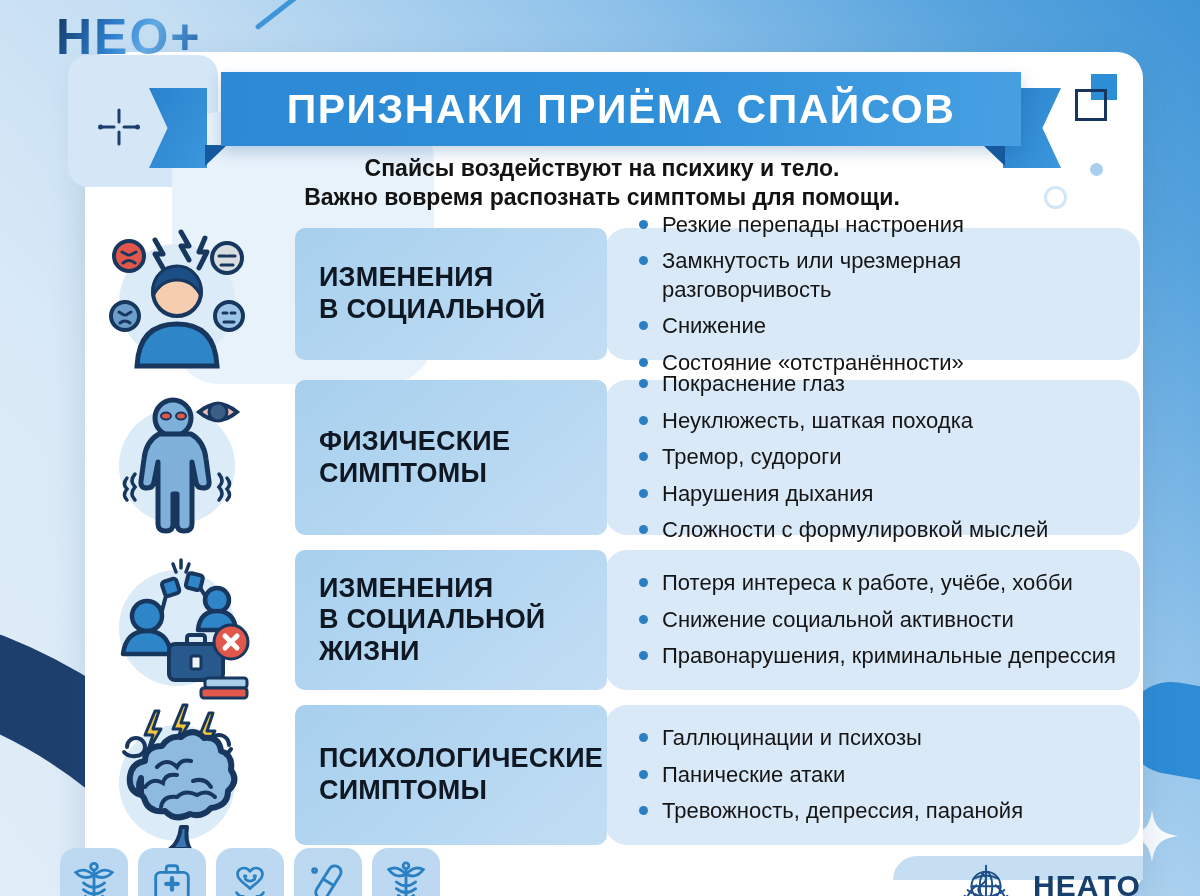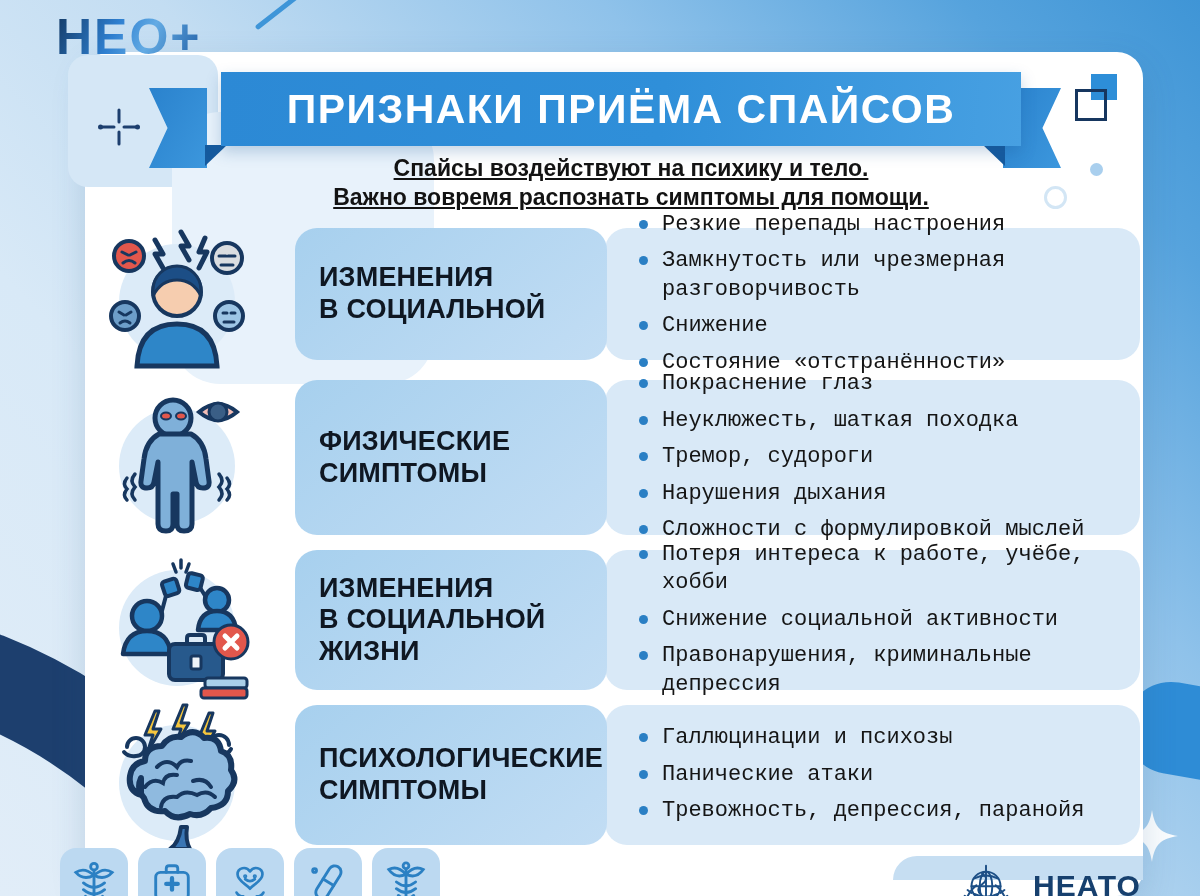--- a/index.html
+++ b/index.html
@@ -39,33 +39,33 @@
     box-shadow:0 6px 14px rgba(30,90,150,.25);}
   .banner-title{color:#fff;font-size:41px;font-weight:900;letter-spacing:1.5px;white-space:nowrap;}
   .tail{position:absolute;top:88px;width:58px;height:80px;background:linear-gradient(120deg,#2a82cd,#3c97dd);z-index:3;}
   .tail-left{left:149px;clip-path:polygon(0 0,100% 0,100% 100%,0 100%,32% 50%);}
   .tail-right{left:1003px;clip-path:polygon(0 0,100% 0,68% 50%,100% 100%,0 100%);}
   .fold{position:absolute;top:145px;width:22px;height:21px;background:#155a9e;z-index:3;}
   .fold-left{left:205px;clip-path:polygon(0 0,100% 0,0 100%);}
   .fold-right{left:983px;clip-path:polygon(0 0,100% 0,100% 100%);}
 
   
-  .intro{position:absolute;left:216px;top:154px;width:830px;text-align:center;z-index:4;
-    color:#131313;font-size:23px;font-weight:600;line-height:1.28;text-decoration:underline;}
+  .intro{position:absolute;left:187px;top:154px;width:830px;text-align:center;z-index:4;
+    color:#131313;font-size:23px;font-weight:600;line-height:1.28;}
 
   
   .sec{position:absolute;left:85px;width:1058px;z-index:4;}
   .sec-1{top:228px;height:132px;}
   .sec-2{top:380px;height:155px;}
   .sec-3{top:550px;height:140px;}
   .sec-4{top:705px;height:140px;}
   .sec-icon{position:absolute;left:12px;top:50%;transform:translateY(-50%);width:160px;height:160px;}
   .lbox{position:absolute;left:520px;right:3px;top:0;bottom:0;background:#d9e9f7;border-radius:22px;
-    display:flex;flex-direction:column;justify-content:center;padding:8px 16px 8px 34px;box-sizing:border-box;font-family:Liberation Mono, monospace;}
-  .tbox{position:absolute;left:210px;top:0;bottom:0;width:312px;border-radius:22px;
+    display:flex;flex-direction:column;justify-content:center;padding:8px 16px 8px 34px;box-sizing:border-box;}
+  .tbox{position:absolute;left:210px;top:0;bottom:0;width:312px;border-radius:10px;
     background:linear-gradient(140deg,#a7d0ee,#c2ddf4);display:flex;flex-direction:column;justify-content:center;
     padding-left:24px;box-sizing:border-box;}
   .tbox span{font-size:27px;font-weight:800;color:#0f1722;line-height:1.17;letter-spacing:.2px;}
   .li{display:flex;align-items:flex-start;margin:4px 0;}
   .sec-2 .li{margin:4px 0;}
   .li .dot{flex:0 0 9px;width:9px;height:9px;border-radius:50%;background:#2a7fc4;margin:9px 14px 0 0;}
   .li .txt{font-size:22px;color:#151515;font-weight:500;line-height:1.3;}
 
   
   .tile{position:absolute;top:848px;width:68px;height:70px;border-radius:16px;background:#bcd9f1;z-index:4;

